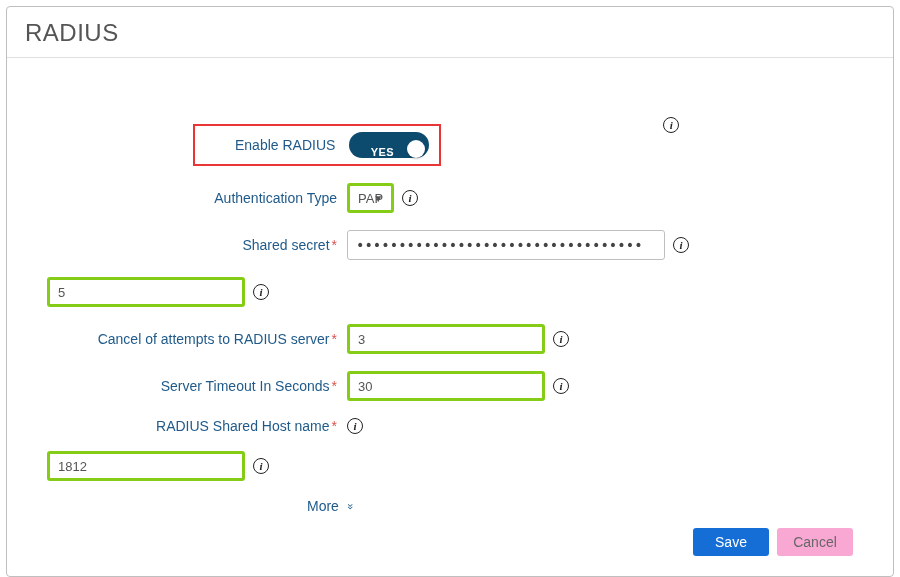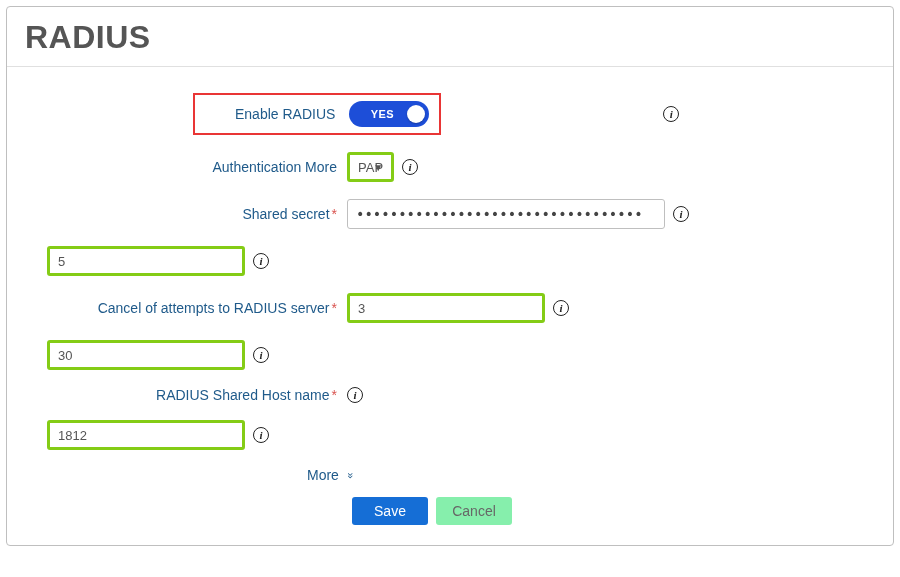--- a/index.html
+++ b/index.html
@@ -9,22 +9,22 @@
       padding: 6px;
       width: 900px;
     }
     .panel {
       border: 1px solid #bfbfbf;
       border-radius: 4px;
       background: #fff;
       overflow: hidden;
     }
     .panel-title {
-      font-size: 32px;
-      font-weight: 700;
+      font-size: 24px;
+      font-weight: 400;
       color: #555;
       padding: 12px 18px 10px 18px;
       letter-spacing: 0.5px;
     }
     .divider {
       height: 1px;
       background: #e0e0e0;
     }
     .form-area {
       padding: 26px 40px 8px 40px;
@@ -45,23 +45,23 @@
     .ctrl-col {
       display: flex;
       align-items: center;
       gap: 8px;
     }
     .ctrl-wide { width: 318px; }
     .toggle {
       width: 80px;
       height: 26px;
       border-radius: 14px;
-      background: #1d4ed8;
-      display: flex;
-      align-items: center;
+      background: #0c4a6e;
+      display: flex;
+      align-items: flex-end;
       justify-content: center;
       position: relative;
       color: #fff;
       font-size: 11px;
       font-weight: 600;
       letter-spacing: 0.5px;
       cursor: pointer;
     }
     .toggle-knob {
       position: absolute;
@@ -73,20 +73,21 @@
       box-shadow: 0 1px 2px rgba(0,0,0,0.25);
     }
     .toggle-text { margin-right: 14px; }
     .highlight {
       border: 2.5px solid #e93535;
       padding: 6px 10px 6px 40px;
       display: flex;
       align-items: center;
       gap: 14px;
       margin-left: -3px;
+      margin-top: 40px;
     }
     input[type="text"], input[type="password"], .select {
       height: 30px;
       border: 3px solid #84cc16;
       border-radius: 3px;
       padding: 0 8px;
       font-size: 13px;
       color: #555;
       width: 100%;
       background: #fff;
@@ -123,31 +124,32 @@
       cursor: pointer;
       display: inline-flex;
       align-items: center;
       gap: 8px;
     }
     .chev-down { font-size: 11px; line-height: 1; }
     .btn-row {
       display: flex;
       gap: 8px;
       margin: 14px 0 12px 305px;
+      justify-content: flex-end;
     }
     .btn {
       height: 28px;
       min-width: 76px;
       border: none;
       border-radius: 3px;
       font-size: 14px;
       cursor: pointer;
     }
     .btn-save { background: #156ed6; color: #fff; }
-    .btn-cancel { background: #86efac; color: #676767; }
+    .btn-cancel { background: #f9a8d4; color: #676767; }
     .pw-dots {
       letter-spacing: 0px;
       font-size: 14px;
       font-family: monospace;
       color: #444;
     }
   </style>
 </head>
 <body>
 
@@ -165,21 +167,21 @@
             <span class="toggle-text">YES</span>
             <span class="toggle-knob"></span>
           </span>
         </span>
       </div>
       <span class="info-icon info-spacer">i</span>
     </div>
 
     <div class="row">
       <div class="label-col">
-        <span>Authentication More</span>
+        <span>Authentication Type</span>
       </div>
       <div class="ctrl-col">
         <div class="select ctrl-wide">
           <span>PAP</span>
           <span class="select-caret">▼</span>
         </div>
         <span class="info-icon">i</span>
       </div>
     </div>
 
@@ -206,20 +208,23 @@
       <div class="label-col">
         <span>Cancel of attempts to RADIUS server</span><span class="req">*</span>
       </div>
       <div class="ctrl-col">
         <input type="text" class="ctrl-wide" value="3" style="">
         <span class="info-icon">i</span>
       </div>
     </div>
 
     <div class="row">
+      <div class="label-col">
+        <span>Server Timeout In Seconds</span><span class="req">*</span>
+      </div>
       <div class="ctrl-col">
         <input type="text" class="ctrl-wide" value="30" style="">
         <span class="info-icon">i</span>
       </div>
     </div>
 
     <div class="row">
       <div class="label-col">
         <span>RADIUS Shared Host name</span><span class="req">*</span>
       </div>

